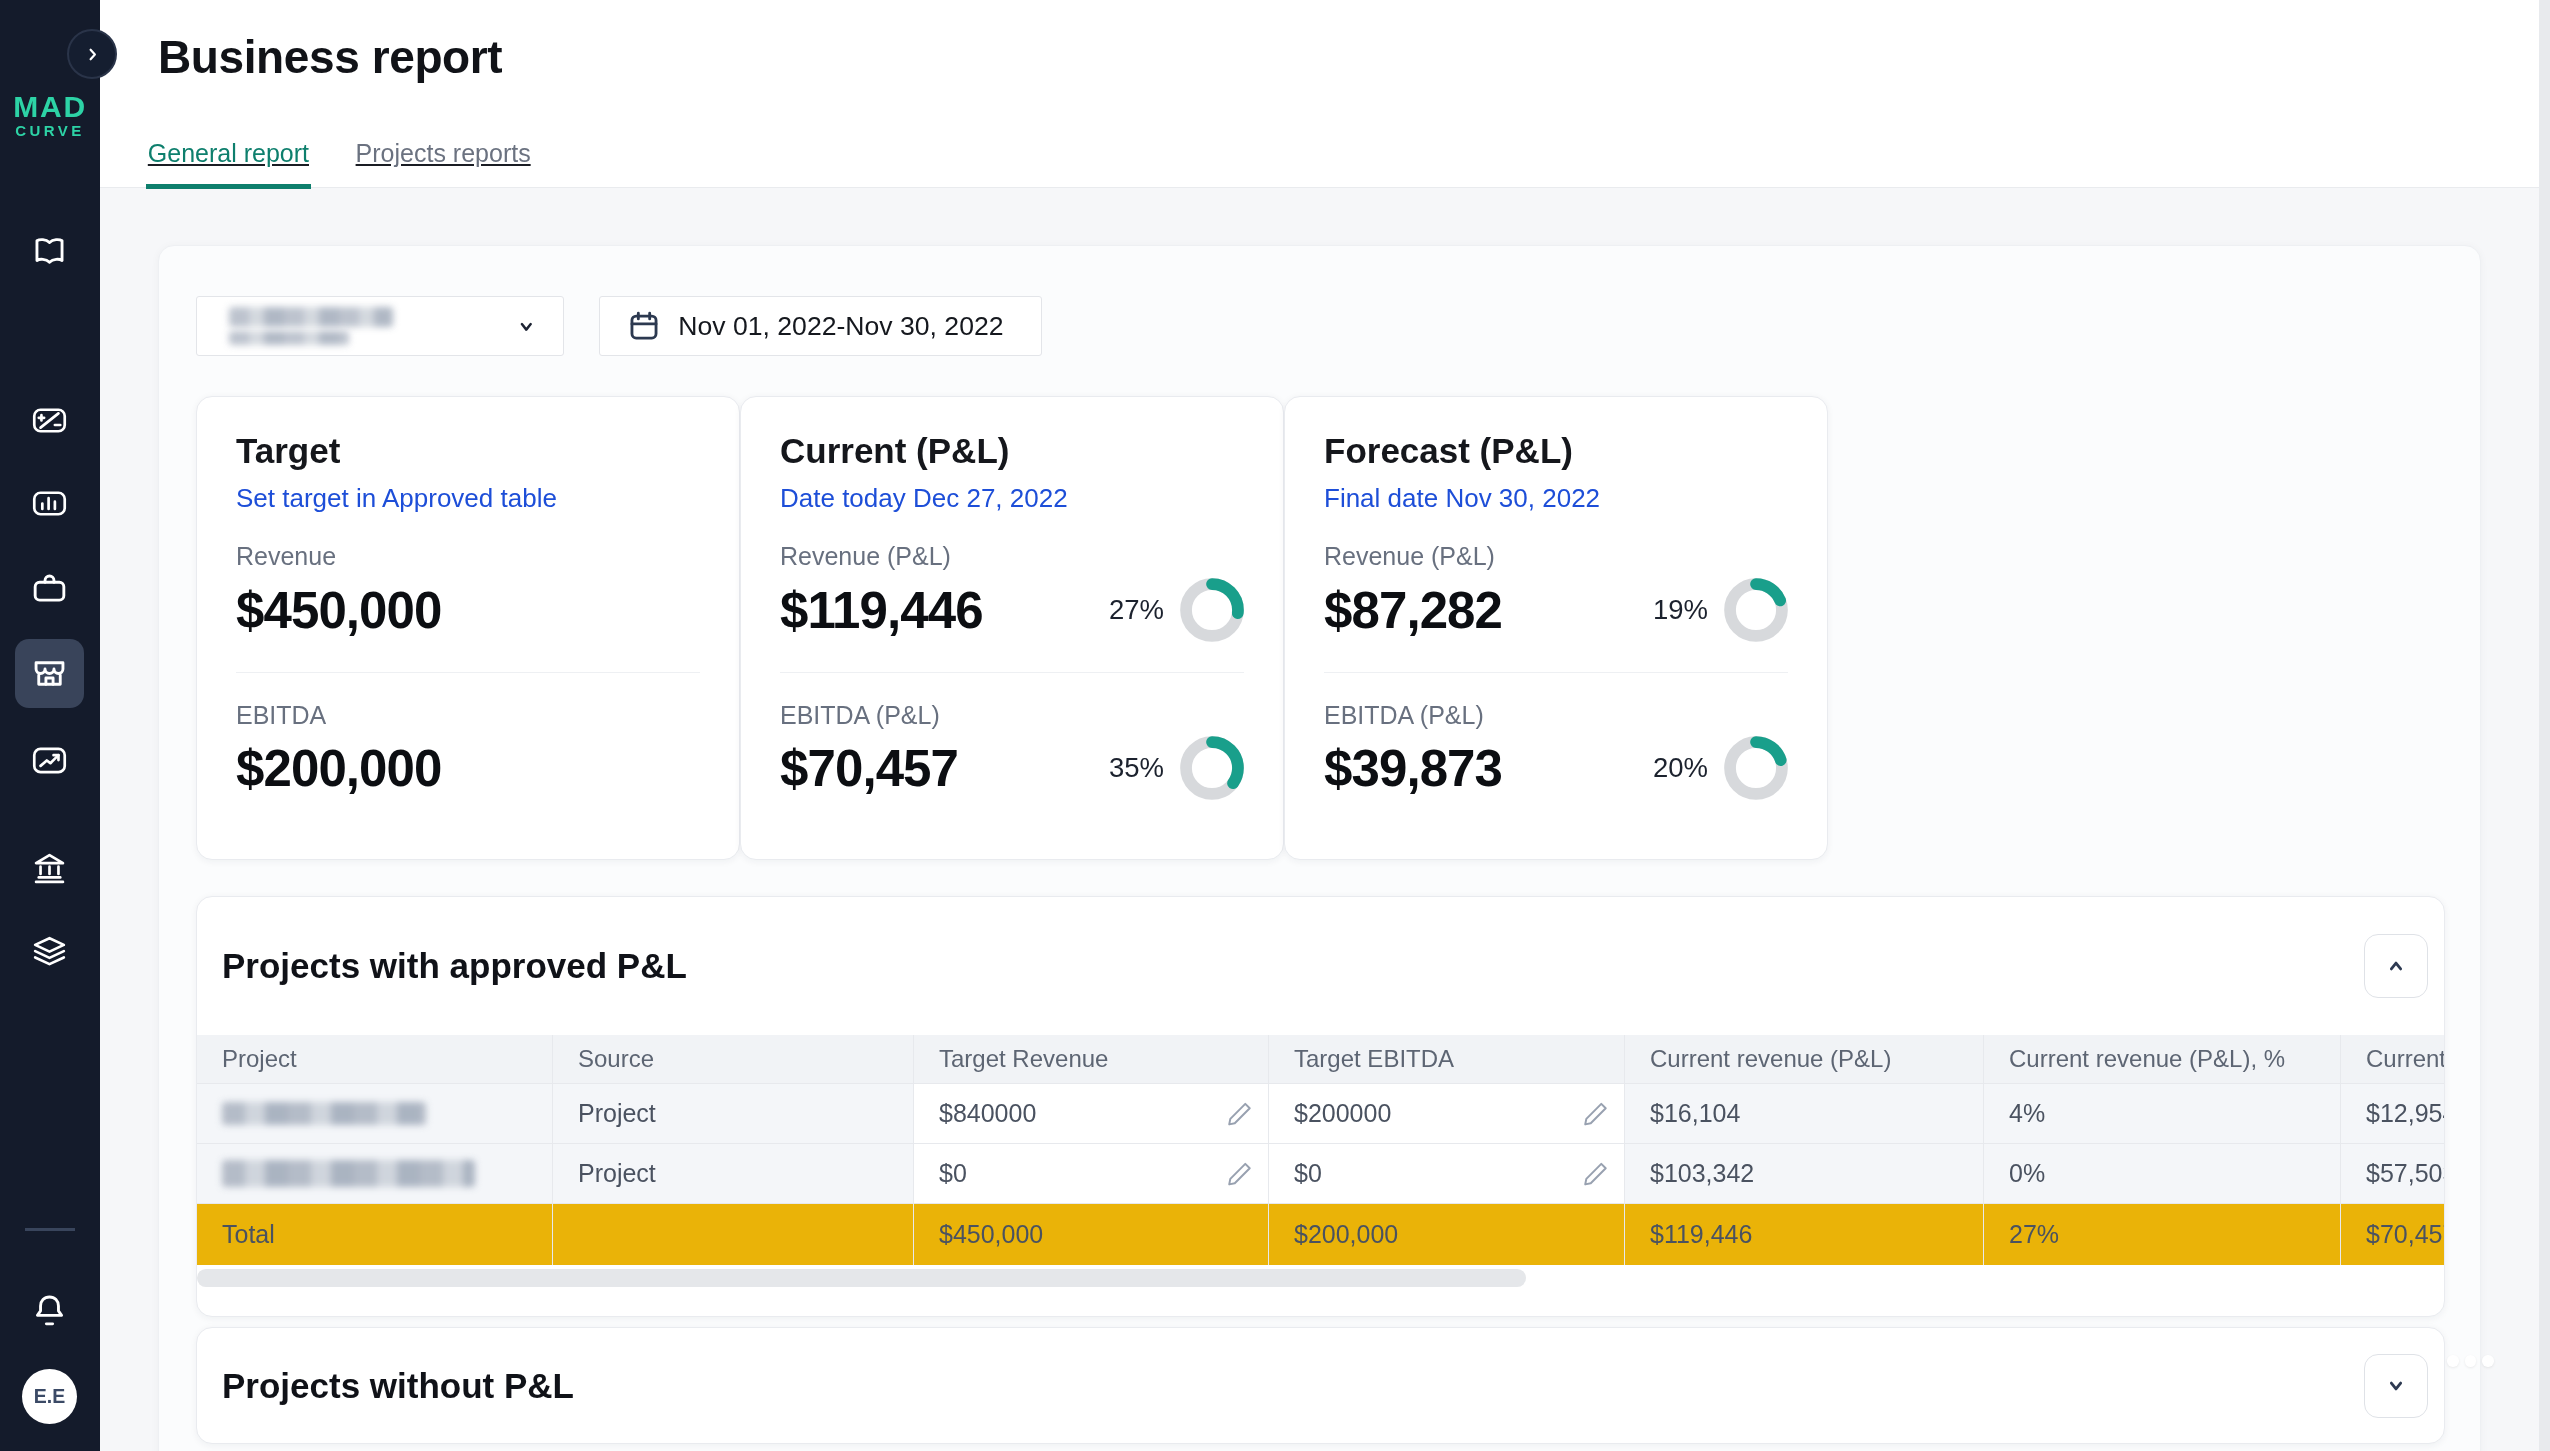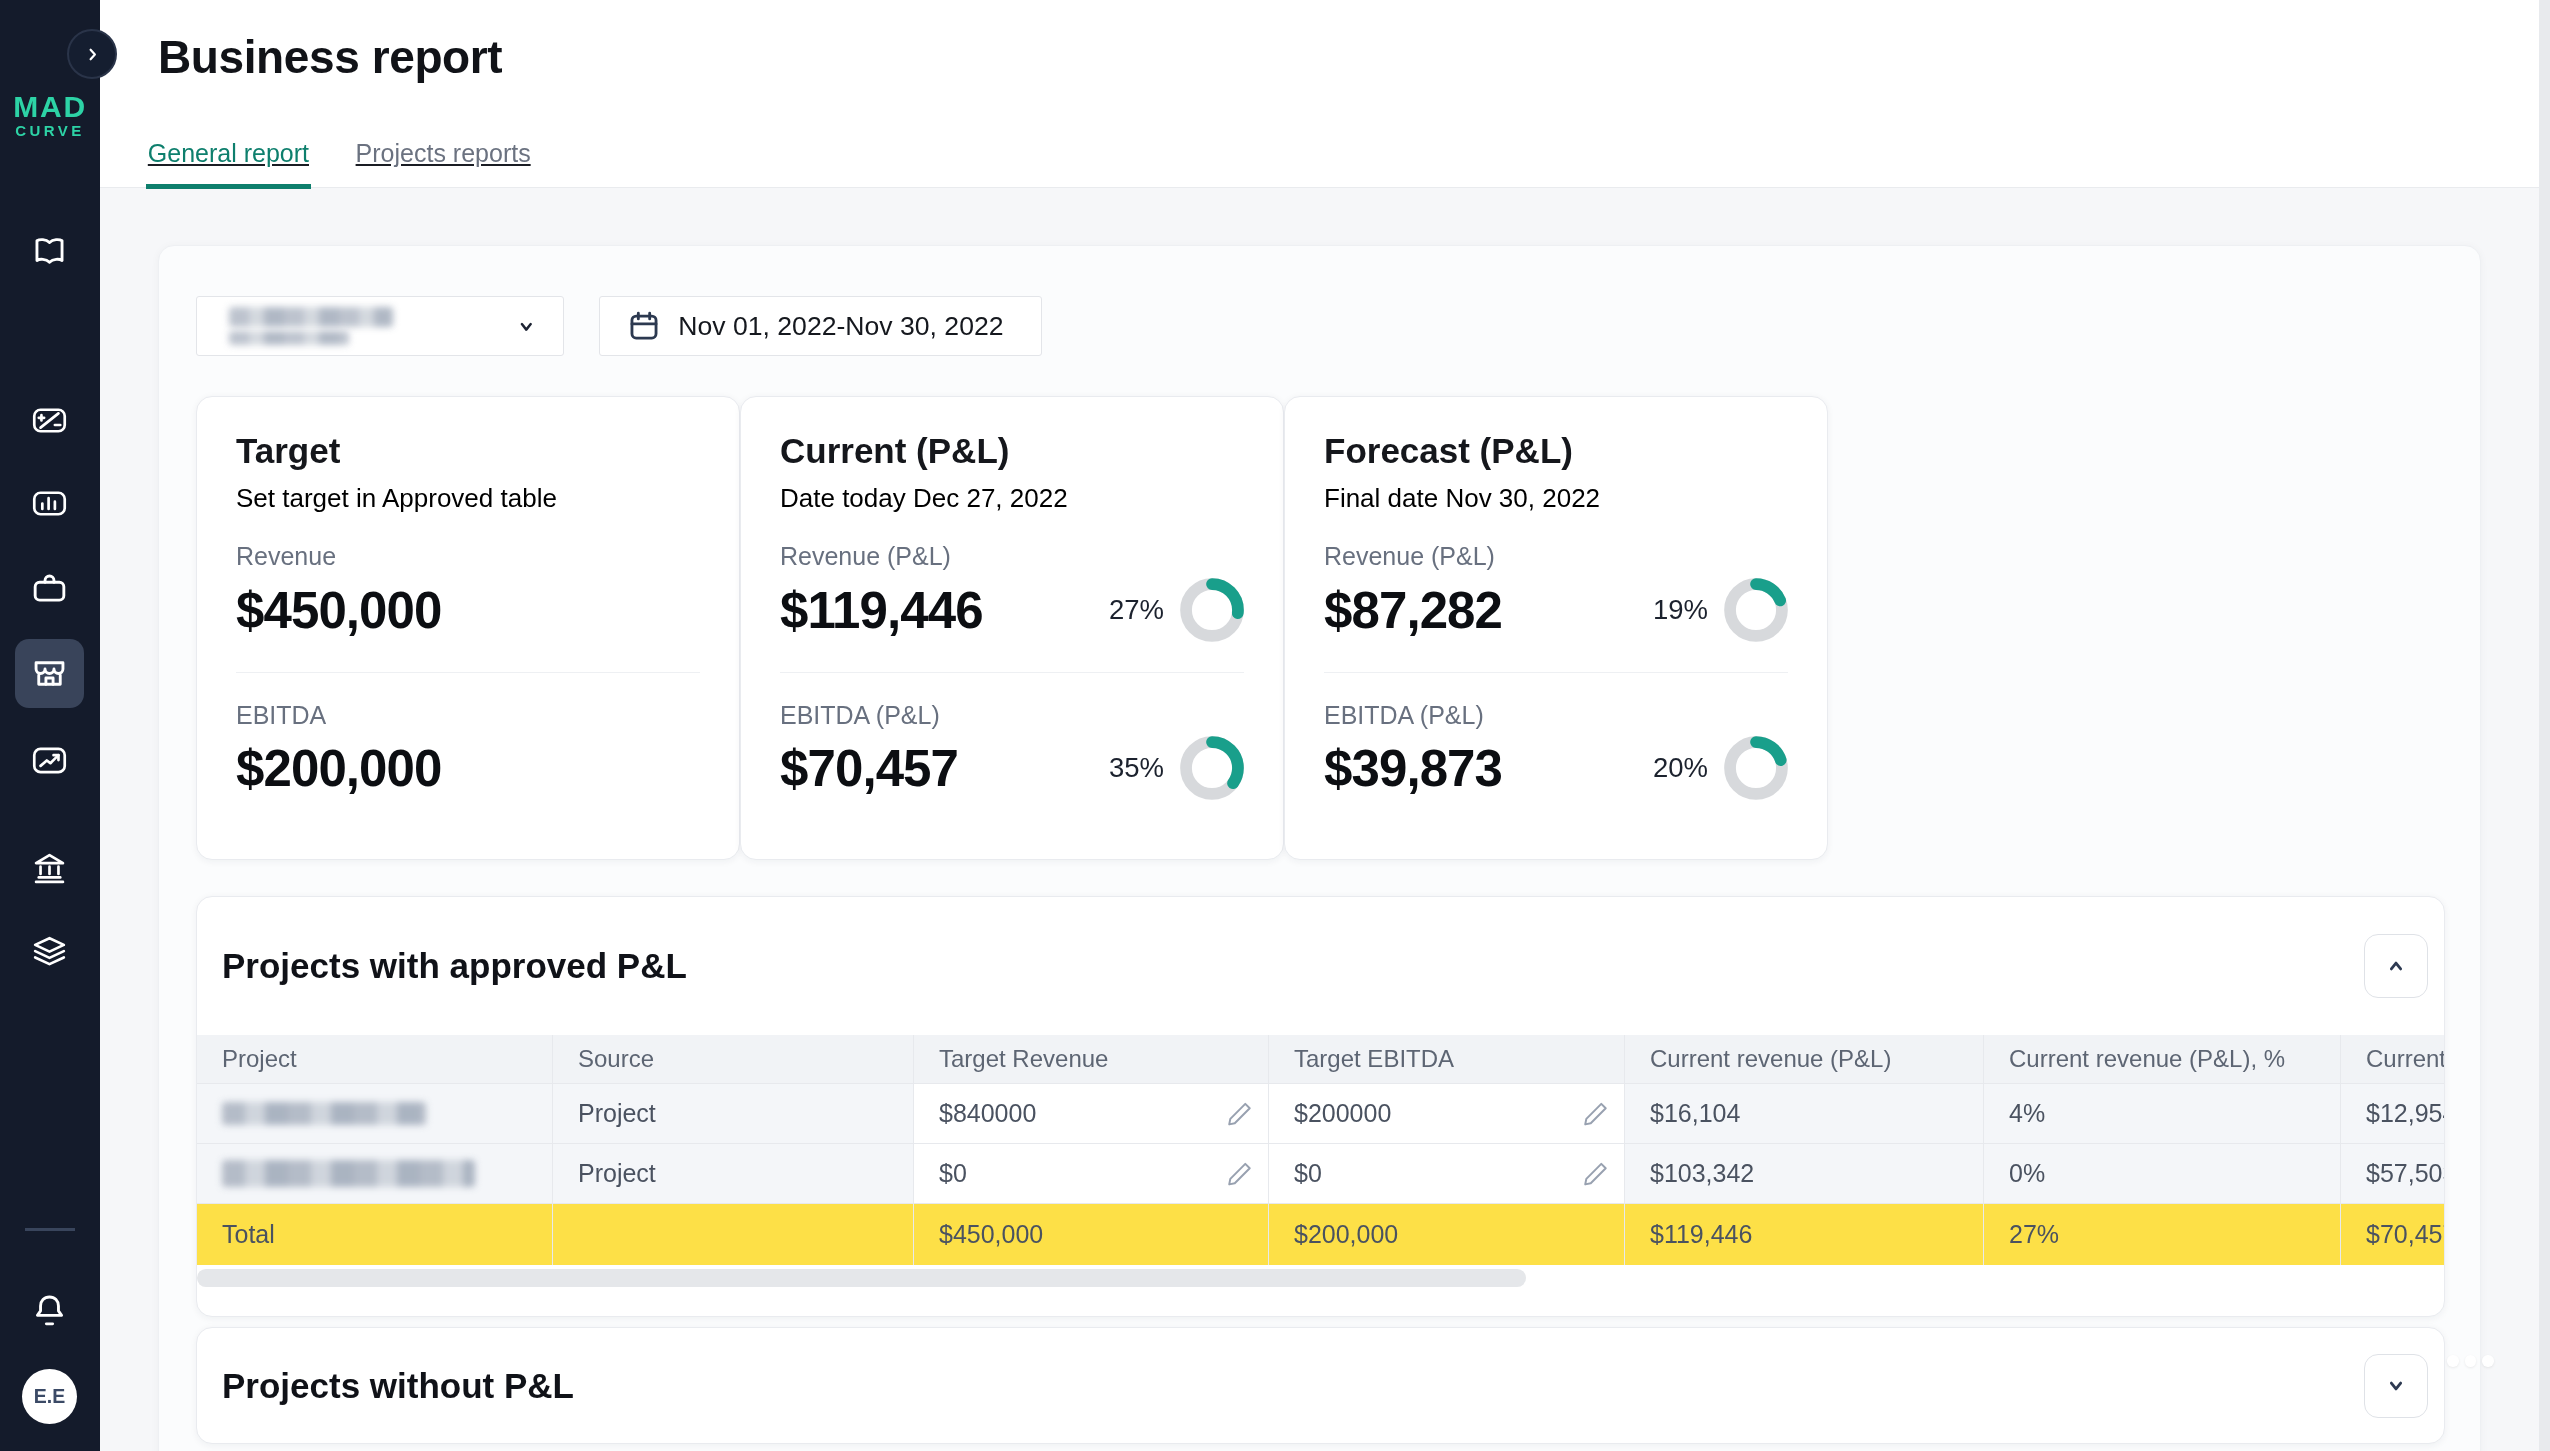--- a/index.html
+++ b/index.html
@@ -38,21 +38,21 @@
   .blur-stack { display:flex; flex-direction:column; gap:4.4px; }
   .blur-bar { border-radius:3.5px; filter:blur(3.5px); opacity:.9;
     background:repeating-linear-gradient(90deg,#b6bdc9 0 19.5px,#d0d5dc 19.5px 35px,#a8b1bf 35px 55px); }
   .date-btn { left:440px; width:443px; padding:0 26.6px; gap:17.7px; font-size:26.6px; font-weight:500; color:#15181e; }
 
   
   .cards { position:absolute; left:37px; top:150px; display:flex; }
   .card { width:544px; height:464px; background:#fff; border:1.8px solid #e9ebef; border-radius:16px;
     padding:34px 39px; box-shadow:0 1.8px 7px rgba(20,30,50,.05); }
   .card-title { font-size:35px; font-weight:700; color:#15171c; }
-  .card-sub { margin-top:12.4px; font-size:26px; color:#000000; }
+  .card-sub { margin-top:12.4px; font-size:26px; color:#1d4ed8; }
   .m-label { margin-top:28px; font-size:25px; color:#68707f; }
   .m-row { display:flex; align-items:center; justify-content:space-between; min-height:67px; margin-top:5.3px; }
   .m-value { font-size:51px; font-weight:700; color:#0c0e12; letter-spacing:-0.9px; }
   .m-pct { display:flex; align-items:center; gap:16px; font-size:27.5px; color:#1c222e; }
   .card-div { border:none; border-top:1.8px solid #eef0f3; margin:28px 0 0 0; }
   .donut { width:64px; height:64px; }
   .donut .track { fill:none; stroke:#d7d9dc; stroke-width:6.6; }
   .donut .arc { fill:none; stroke:#199f8b; stroke-width:6.6; stroke-linecap:round; transform:rotate(-90deg); transform-origin:50% 50%; }
 
   
@@ -64,21 +64,21 @@
   .tpanel-title { font-size:35px; font-weight:700; color:#101218; }
   .sq-btn { width:64px; height:64px; border-radius:14px; background:#fff; border:1.8px solid #dfe2e7;
     display:flex; align-items:center; justify-content:center; cursor:pointer; flex:none; }
   .tpanel1 .sq-btn { position:absolute; right:16px; top:37px; }
 
   .grid { width:2501px; display:grid; grid-template-columns:356px 361px 355px 356px 359px 357px 356px; }
   .td { border-right:1.8px solid #e7e9ed; border-bottom:1.8px solid #e7e9ed; display:flex; align-items:center; padding:0 14px 0 25px; }
   .thead .td { height:49px; background:#f1f3f6; font-size:24px; color:#5d6573; }
   .trow .td { height:60px; background:#f4f6f9; font-size:25px; color:#4a5260; }
   .trow .td.editable { background:#fff; justify-content:space-between; }
-  .ttotal .td { height:61px; background:#fde047; font-size:25px; color:#4a5260; border-bottom:none; }
+  .ttotal .td { height:61px; background:#eab308; font-size:25px; color:#4a5260; border-bottom:none; }
   .name-blob { height:23px; border-radius:3.5px; filter:blur(3.5px); opacity:.9;
     background:repeating-linear-gradient(90deg,#aeb6c3 0 23px,#ccd2da 23px 43px,#a3adbc 43px 66px); }
   .hscroll { position:absolute; left:0; top:372px; width:1329px; height:17.7px; border-radius:8.9px; background:#e5e7ea; cursor:pointer; }
 
   .dots { position:absolute; left:2288px; top:1109px; display:flex; gap:6.2px; }
   .dots span { width:11.5px; height:11.5px; border-radius:50%; background:#fff; box-shadow:0 0.9px 2.7px rgba(0,0,0,.08); }
   .vscroll { position:absolute; right:0; top:0; width:10.6px; height:100%; background:#e8eaed; z-index:60; }
 
   svg { display:block; }
 </style>

